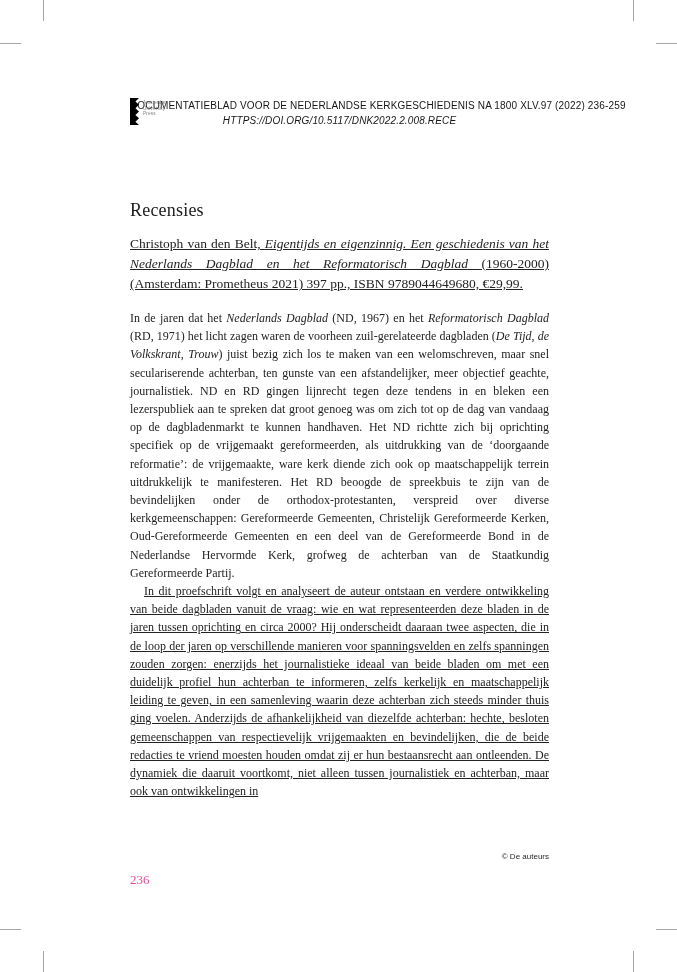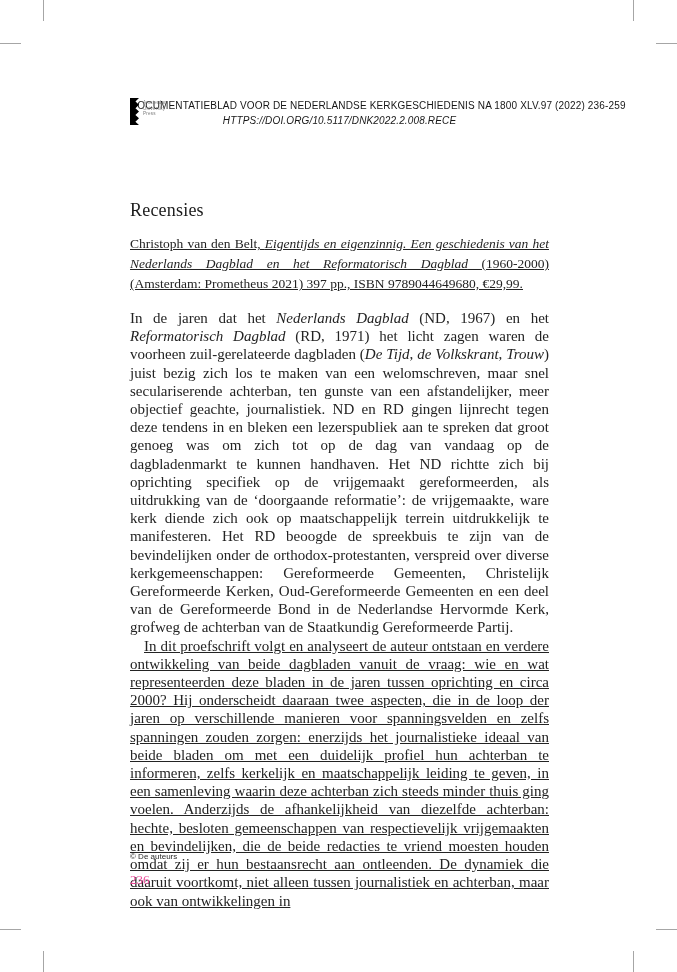--- a/index.html
+++ b/index.html
@@ -56,30 +56,30 @@
     letter-spacing: 0.2px;
   }
   .citation {
     position: absolute; left: 130px; top: 234px; width: 419px;
     font-size: 13.5px; line-height: 20px;
     text-align: justify;
     text-decoration: underline;
   }
   .body-block {
     position: absolute; left: 130px; top: 309px; width: 419px;
-    font-size: 15px; line-height: 18.2px;
+    font-size: 12px; line-height: 18.2px;
     text-align: justify;
     hyphens: auto;
   }
   .body-block p + p { text-indent: 14px; text-decoration: underline; }
   em { font-style: italic; }
 
   .footer-right {
     position: absolute; left: 130px; top: 851px; width: 419px;
-    text-align: left;
+    text-align: right;
     font-family: "Liberation Sans", sans-serif;
     font-size: 8px; line-height: 11.3px; color: #2a2a2a;
   }
   .page-number {
     position: absolute; left: 130px; top: 872px;
     font-size: 13px; color: #ec4899;
   }
 </style>
 </head>
 <body>

